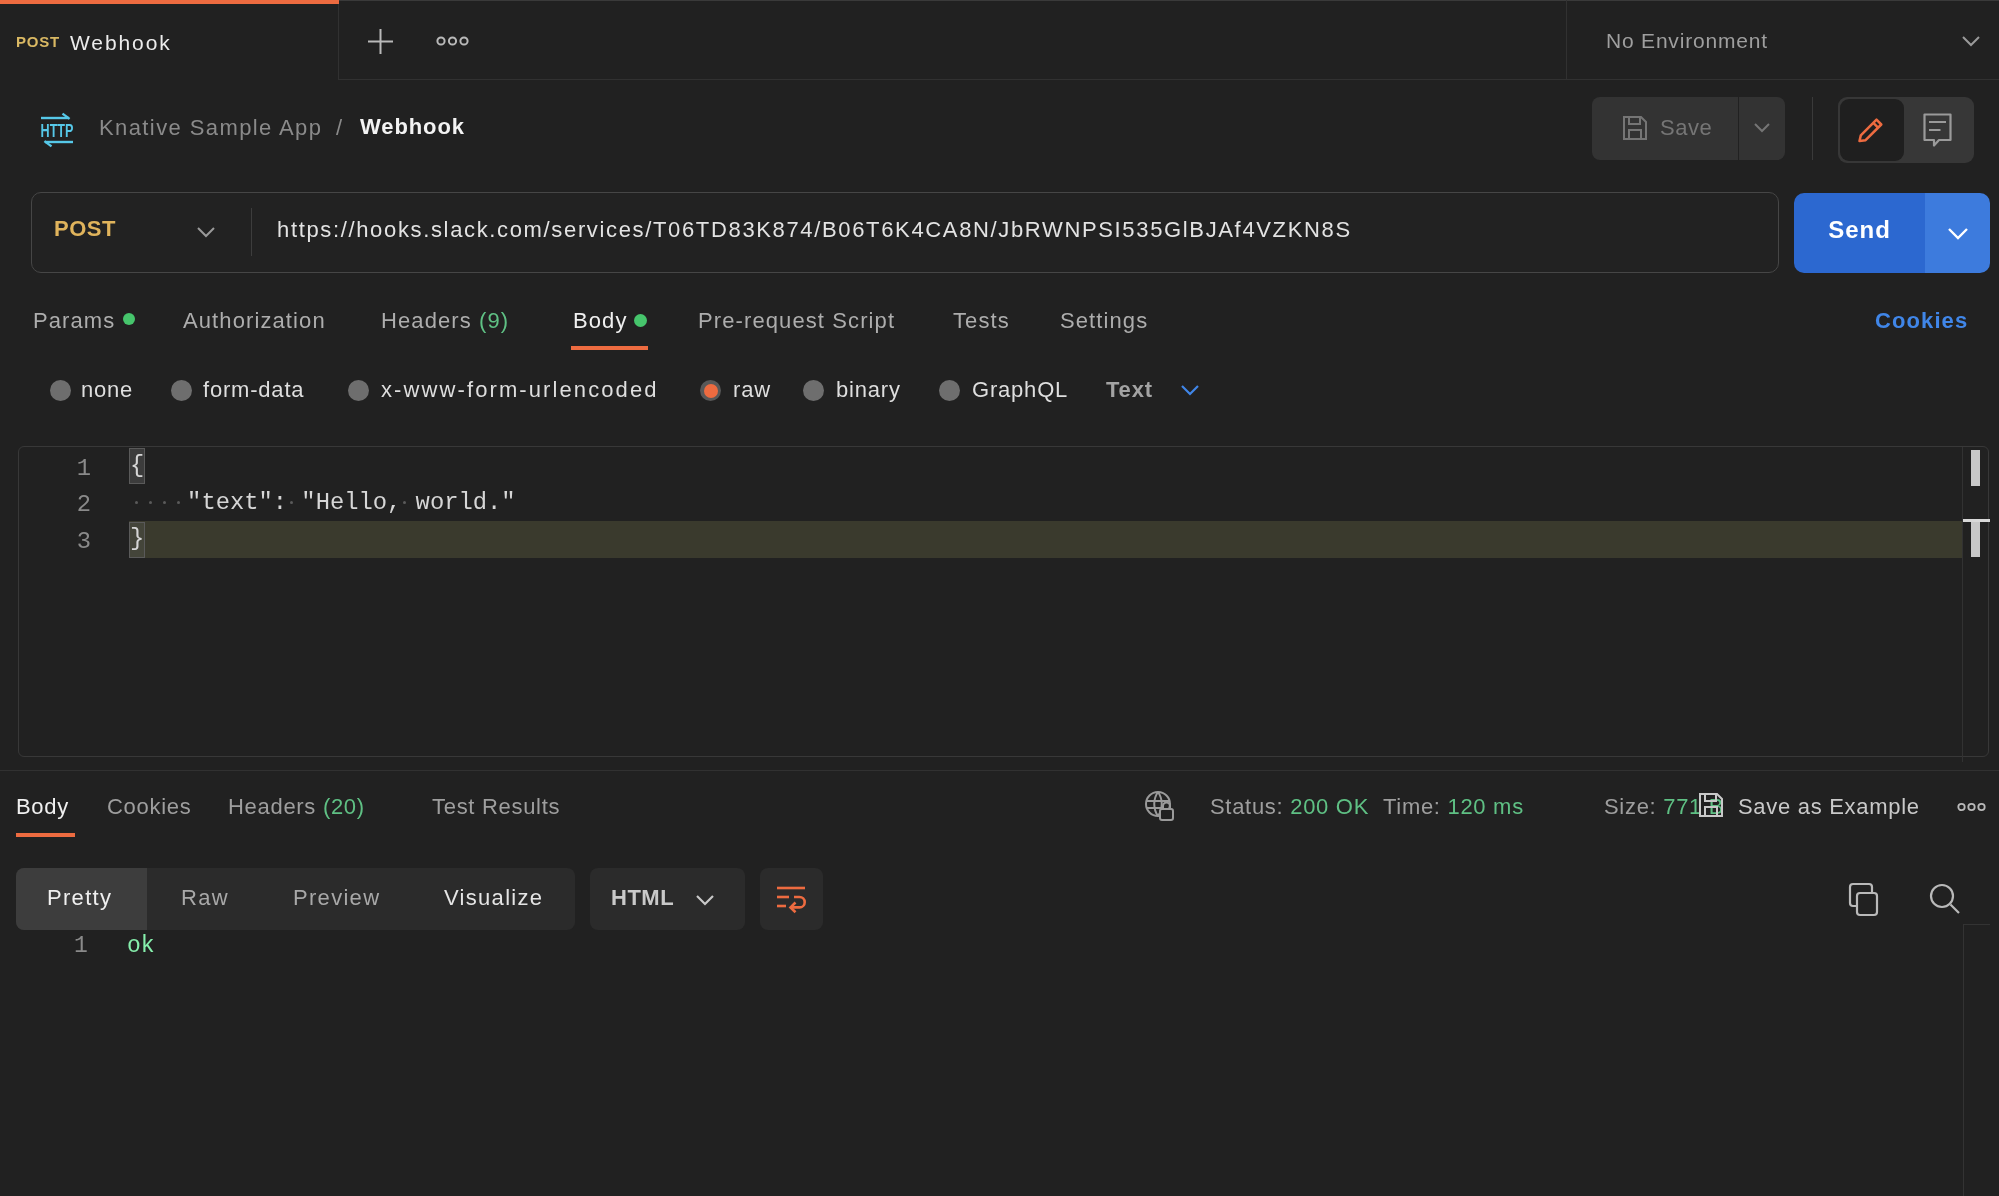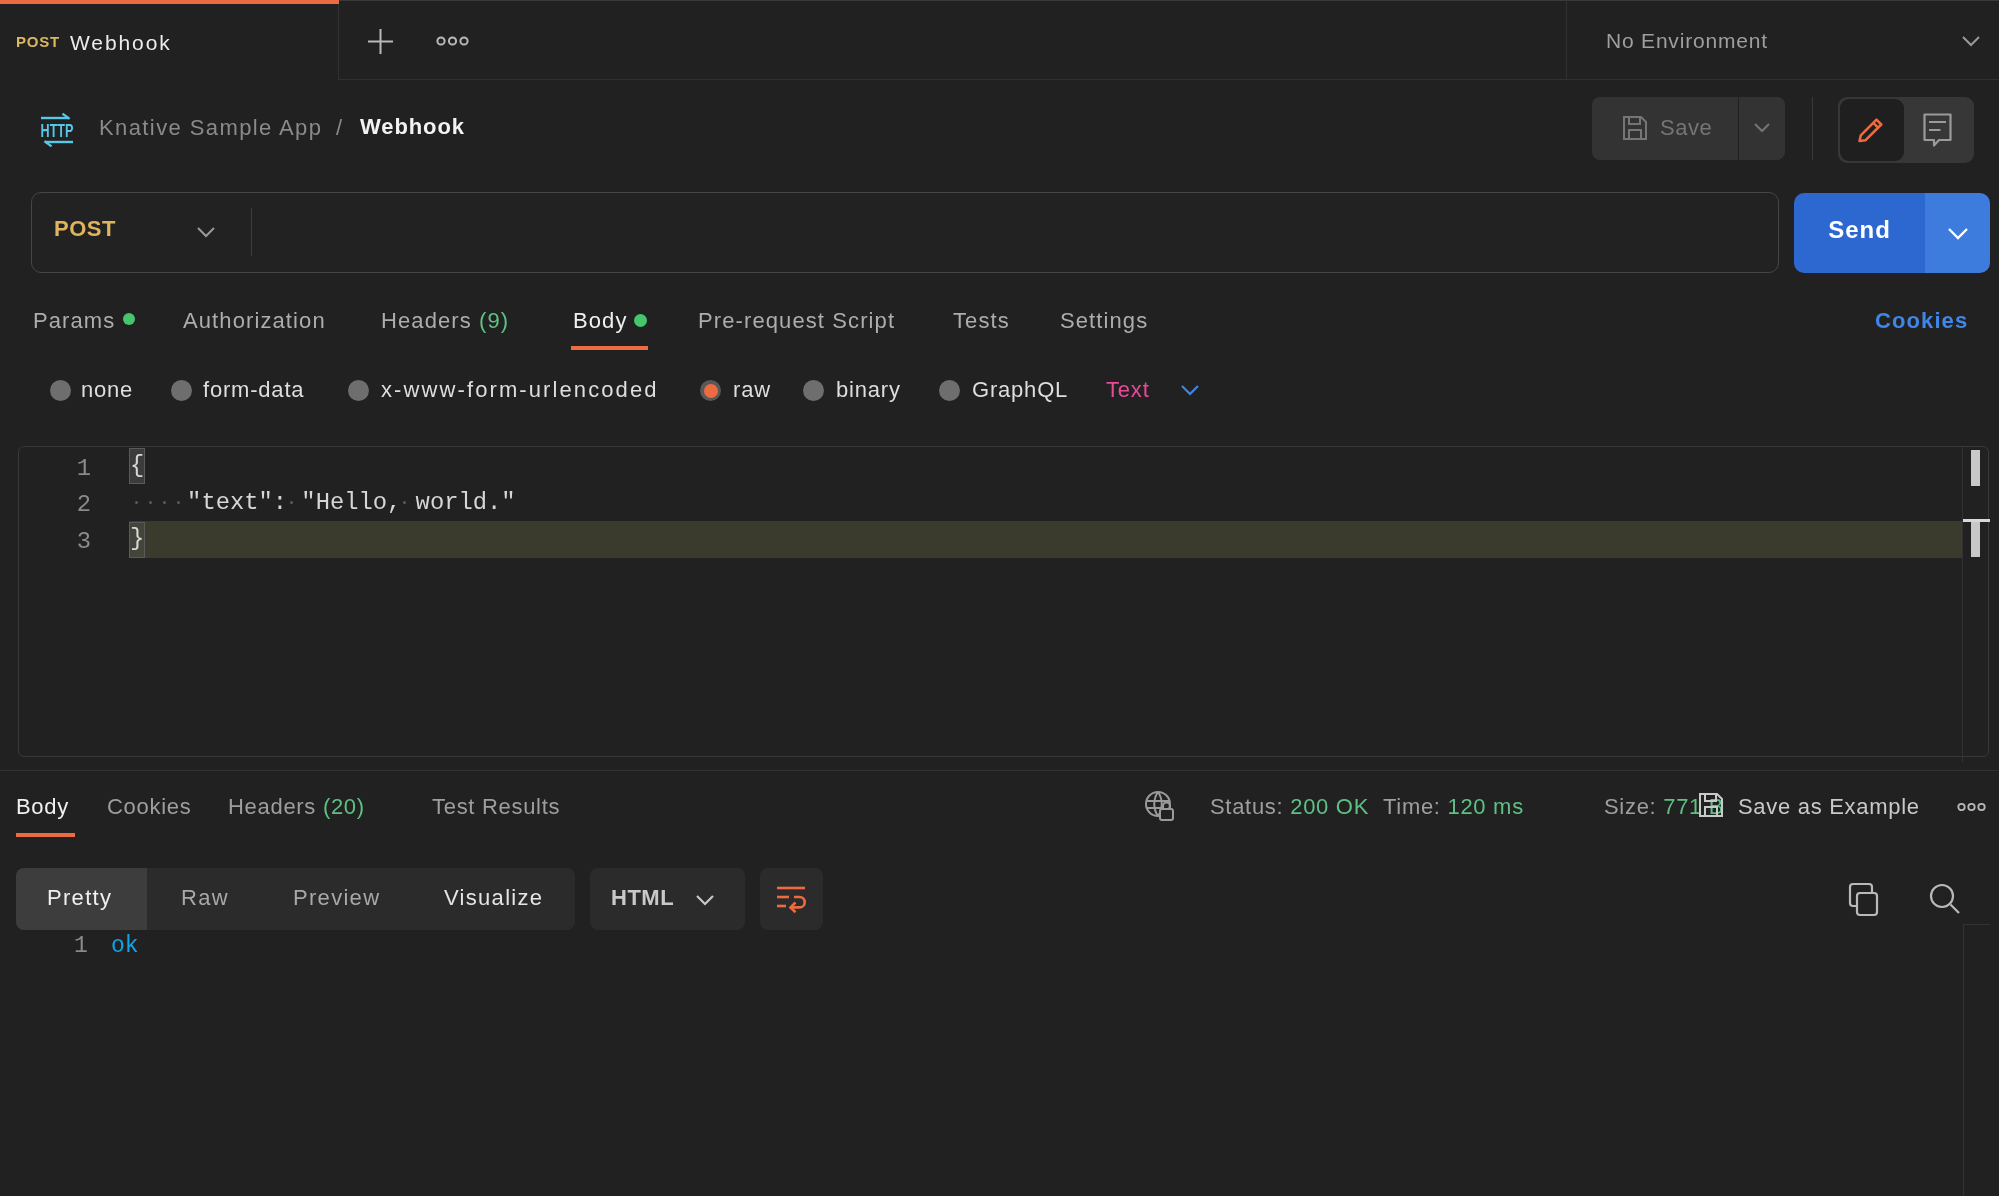--- a/index.html
+++ b/index.html
@@ -84,20 +84,21 @@
   </svg>
 </div>
 
 <div class="abs" style="left:0;top:170px;width:1999px;height:130px;">
   <div class="abs" style="left:31px;top:22px;width:1748px;height:81px;border:1.5px solid #464646;border-radius:10px;background:#222222;"></div>
   <div class="abs" style="left:54px;top:46px;font-size:22px;font-weight:bold;color:#e0b45c;letter-spacing:0.5px;">POST</div>
   <svg class="abs" style="left:196px;top:56px;" width="20" height="13" viewBox="0 0 20 13">
     <path d="M2 2 L10 10 L18 2" stroke="#9a9a9a" stroke-width="2" fill="none"></path>
   </svg>
   <div class="abs" style="left:251px;top:38px;width:1px;height:48px;background:#3d3d3d;"></div>
+  <div class="abs" style="left:277px;top:47px;font-size:22px;color:#e3e3e3;letter-spacing:1.65px;">https://hooks.slack.com/services/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</div>
 
   <div class="abs" style="left:1794px;top:23px;width:131px;height:80px;background:#2c68d0;border-radius:10px 0 0 10px;"></div>
   <div class="abs" style="left:1925px;top:23px;width:65px;height:80px;background:#3d7bdd;border-radius:0 10px 10px 0;"></div>
   <div class="abs" style="left:1794px;top:46px;width:131px;text-align:center;font-size:24px;font-weight:bold;color:#ffffff;letter-spacing:1px;">Send</div>
   <svg class="abs" style="left:1947px;top:57px;" width="22" height="14" viewBox="0 0 22 14">
     <path d="M2 2 L11 11 L20 2" stroke="#ffffff" stroke-width="2.4" fill="none"></path>
   </svg>
 </div>
 
 <div class="abs" style="left:0;top:300px;width:1999px;height:55px;font-size:22px;letter-spacing:1.1px;color:#adadad;">
@@ -121,21 +122,21 @@
   <div class="abs" style="left:203px;top:9px;">form-data</div>
   <div class="abs" style="left:348px;top:12px;width:21px;height:21px;border-radius:50%;background:#6e6e6e;"></div>
   <div class="abs" style="left:381px;top:9px;letter-spacing:2.1px;">x-www-form-urlencoded</div>
   <div class="abs" style="left:700px;top:12px;width:21px;height:21px;border-radius:50%;background:#585858;"></div>
   <div class="abs" style="left:703.5px;top:15.5px;width:14px;height:14px;border-radius:50%;background:#ed6b40;"></div>
   <div class="abs" style="left:733px;top:9px;">raw</div>
   <div class="abs" style="left:803px;top:12px;width:21px;height:21px;border-radius:50%;background:#6e6e6e;"></div>
   <div class="abs" style="left:836px;top:9px;">binary</div>
   <div class="abs" style="left:939px;top:12px;width:21px;height:21px;border-radius:50%;background:#6e6e6e;"></div>
   <div class="abs" style="left:972px;top:9px;">GraphQL</div>
-  <div class="abs" style="left:1106px;top:9px;color:#ec4899;font-weight:normal;">Text</div>
+  <div class="abs" style="left:1106px;top:9px;color:#a3a3a3;font-weight:bold;">Text</div>
   <svg class="abs" style="left:1180px;top:16px;" width="20" height="13" viewBox="0 0 20 13">
     <path d="M2 2 L10 10 L18 2" stroke="#4086e8" stroke-width="2.2" fill="none"></path>
   </svg>
 </div>
 
 <div class="abs" style="left:18px;top:446px;width:1971px;height:311px;border:1px solid #383838;border-radius:6px;font-family:'Liberation Mono',monospace;font-size:23.8px;color:#d6d6d6;">
 
   <div class="abs" style="left:110px;top:74px;width:1834px;height:37px;background:#3a3a2d;"></div>
 
   <div class="abs" style="left:0;top:3.5px;width:72px;text-align:right;color:#8a8a8a;line-height:36.5px;">1<br>2<br>3</div>
@@ -222,16 +223,16 @@
     <rect x="11" y="12" width="20" height="22" rx="3" stroke="#b9b9b9" stroke-width="2.2" fill="#212121"></rect>
   </svg>
   <svg class="abs" style="left:1928px;top:14px;" width="34" height="34" viewBox="0 0 34 34">
     <circle cx="14" cy="14" r="11" stroke="#b9b9b9" stroke-width="2.2" fill="none"></circle>
     <path d="M22.5 22.5 L31 31" stroke="#b9b9b9" stroke-width="2.2"></path>
   </svg>
 </div>
 
 <div class="abs" style="left:0;top:920px;width:1999px;height:276px;font-family:'Liberation Mono',monospace;font-size:23px;">
   <div class="abs" style="left:74px;top:13px;color:#8a8a8a;">1</div>
-  <div class="abs" style="left:111px;top:13px;color:#0ea5e9;">ok</div>
+  <div class="abs" style="left:127px;top:13px;color:#86efac;">ok</div>
   <div class="abs" style="left:1963px;top:4px;width:1px;height:272px;background:#333333;"></div>
   <div class="abs" style="left:1963px;top:4px;width:27px;height:1px;background:#333333;"></div>
 </div>
 
 </body></html>

